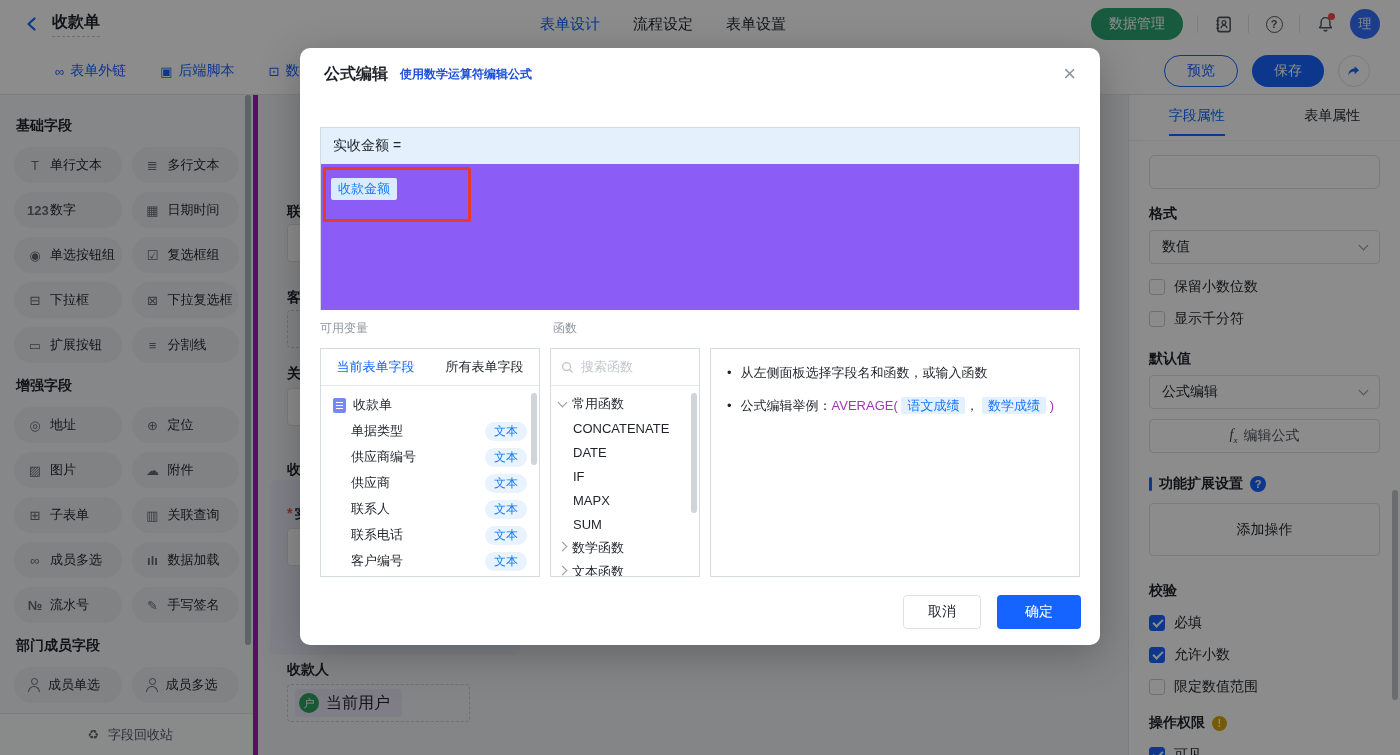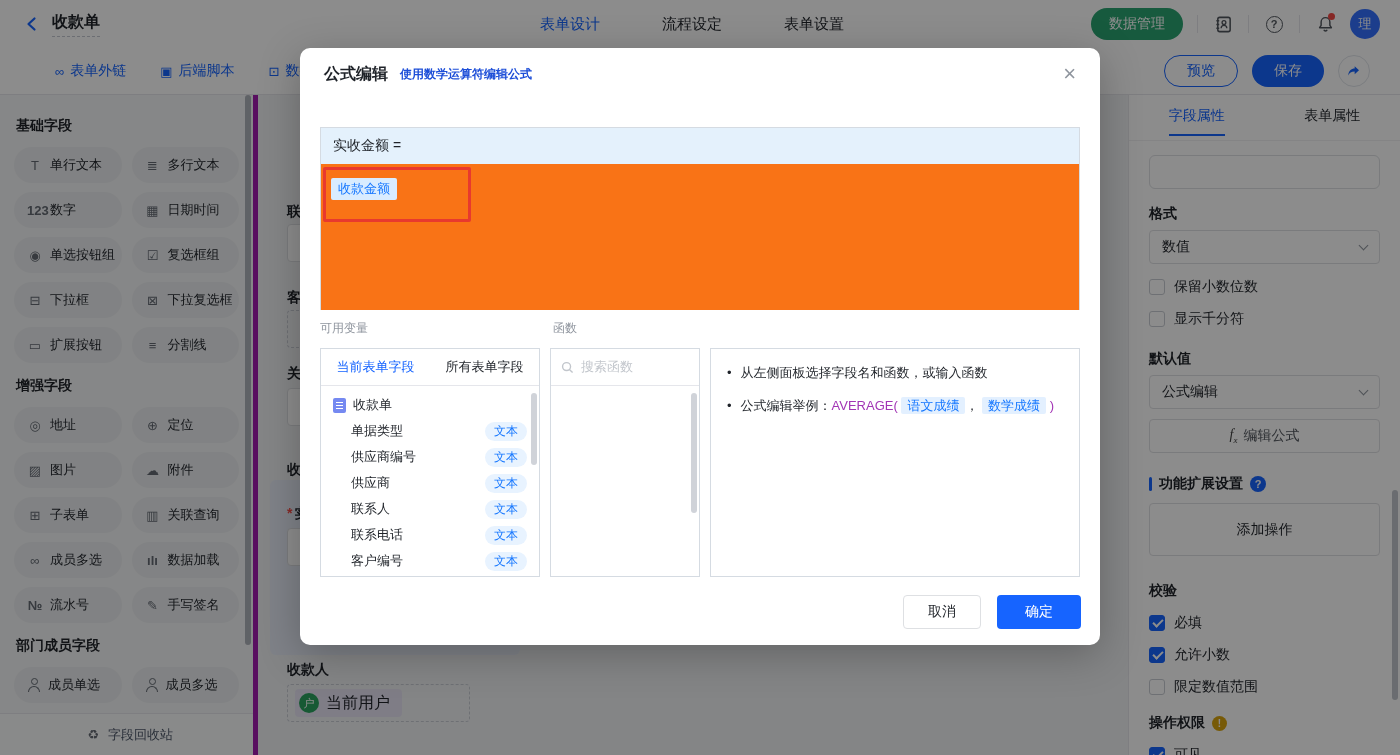--- a/index.html
+++ b/index.html
@@ -5,21 +5,21 @@
   * { margin:0; padding:0; box-sizing:border-box; }
   html,body { width:1400px; height:755px; overflow:hidden;
     font-family:"Liberation Sans","DejaVu Sans",sans-serif; color:#1f2329; background:#f0f2f5; }
 
   
   .topbar { position:absolute; left:0; top:0; width:1400px; height:48px; background:#fff;
     display:flex; align-items:center; z-index:1; }
   .tb-left { display:flex; align-items:center; gap:10px; padding-left:22px; width:420px; }
   .back-btn { width:20px; height:20px; display:flex; align-items:center; justify-content:center; cursor:pointer; }
   .doc-title { font-size:16px; font-weight:bold; padding-bottom:3px; border-bottom:1px dashed #c5c9d1; }
-  .tb-tabs { display:flex; gap:62px; margin-left:120px; }
+  .tb-tabs { display:flex; gap:33px; margin-left:120px; }
   .tb-tab { font-size:15px; cursor:pointer; color:#1f2329; }
   .tb-tab.active { color:#1664ff; }
   .tb-right { margin-left:auto; display:flex; align-items:center; gap:14px; padding-right:20px; }
   .green-pill { background:#2ba471; color:#fff; font-size:14px; border-radius:16px; height:32px;
     padding:0 18px; display:flex; align-items:center; cursor:pointer; }
   .tb-divider { width:1px; height:18px; background:#e5e6eb; }
   .tb-icon { width:22px; height:22px; display:flex; align-items:center; justify-content:center; position:relative; cursor:pointer; }
   .help-circle { width:17px; height:17px; border:1.6px solid #51565d; border-radius:50%;
     display:flex; align-items:center; justify-content:center; font-size:11px; font-weight:bold; color:#51565d; }
   .bell-dot { position:absolute; right:1px; top:0; width:7px; height:7px; border-radius:50%; background:#f54a45; }
@@ -113,21 +113,21 @@
   .overlay { position:absolute; inset:0; background:rgba(0,0,0,0.45); z-index:10; }
   .modal { position:absolute; left:300px; top:48px; width:800px; height:597px; background:#fff; border-radius:10px;
     box-shadow:0 10px 40px rgba(0,0,0,0.25); z-index:20; }
   .m-header { position:absolute; left:0; top:0; width:800px; height:52px; display:flex; align-items:center;
     padding:0 24px; gap:12px; }
   .m-title { font-size:16px; font-weight:bold; }
   .m-subtitle { font-size:12px; color:#1d4ed8;font-weight:bold; }
   .m-close { margin-left:auto; font-size:22px; color:#8f959e; cursor:pointer; line-height:1; }
   .formula-block { position:absolute; left:20px; top:79px; width:760px; height:183px; border:1px solid #d5dbe2; }
   .formula-head { height:36px; background:#e4f1fc; display:flex; align-items:center; padding-left:12px; font-size:14px; }
-  .formula-body { position:relative; height:146px; background:#f97316; }
+  .formula-body { position:relative; height:146px; background:#8b5cf6; }
   .formula-chip { position:absolute; left:10px; top:14px; background:#d9ecff; color:#1677ff; font-size:13px;
     padding:2px 7px; border-radius:2px; cursor:pointer; }
   .red-annotation { position:absolute; left:2px; top:3px; width:148px; height:55px; border:3px solid #e8392e; border-radius:2px; }
   .panel-label { position:absolute; top:272px; font-size:12px; color:#8f959e; }
   .panel-box { position:absolute; top:300px; height:229px; background:#fff; border:1px solid #d5dbe2; overflow:hidden; }
   .vars-box { left:20px; width:220px; }
   .vars-tabs { display:flex; height:37px; border-bottom:1px solid #e5e6eb; align-items:center; }
   .vars-tab { flex:1; text-align:center; font-size:13px; cursor:pointer; }
   .vars-tab.active { color:#1664ff; }
   .var-row { display:flex; align-items:center; height:26px; padding:0 12px; font-size:13px; cursor:pointer; }
@@ -483,20 +483,39 @@
 
   <div class="panel-label" style="left:253px;">函数</div>
   <div class="panel-box fns-box">
     <div class="fn-search">
       <svg width="13" height="13" viewBox="0 0 14 14">
           <circle cx="6" cy="6" r="4.3" fill="none" stroke="#c2c6cc" stroke-width="1.5"></circle>
           <line x1="9.3" y1="9.3" x2="12.5" y2="12.5" stroke="#c2c6cc" stroke-width="1.5"></line>
         </svg>
       <span class="ph">搜索函数</span>
     </div>
+    <div id="fns-list" style="padding-top:6px;">
+        <div class="fn-group">
+          <span class="chev"></span>
+          <span>常用函数</span>
+        </div>
+        <div class="fn-item">CONCATENATE</div>
+        <div class="fn-item">DATE</div>
+        <div class="fn-item">IF</div>
+        <div class="fn-item">MAPX</div>
+        <div class="fn-item">SUM</div>
+        <div class="fn-group">
+          <span class="chev right"></span>
+          <span>数学函数</span>
+        </div>
+        <div class="fn-group">
+          <span class="chev right"></span>
+          <span>文本函数</span>
+        </div>
+      </div>
     <div class="box-scroll" style="top:44px; height:120px;"></div>
   </div>
 
   <div class="panel-box hint-box">
     <div class="hint-row">
       <span class="hint-dot">•</span>
       <span>从左侧面板选择字段名和函数，或输入函数</span>
     </div>
     <div class="hint-row">
       <span class="hint-dot">•</span>

